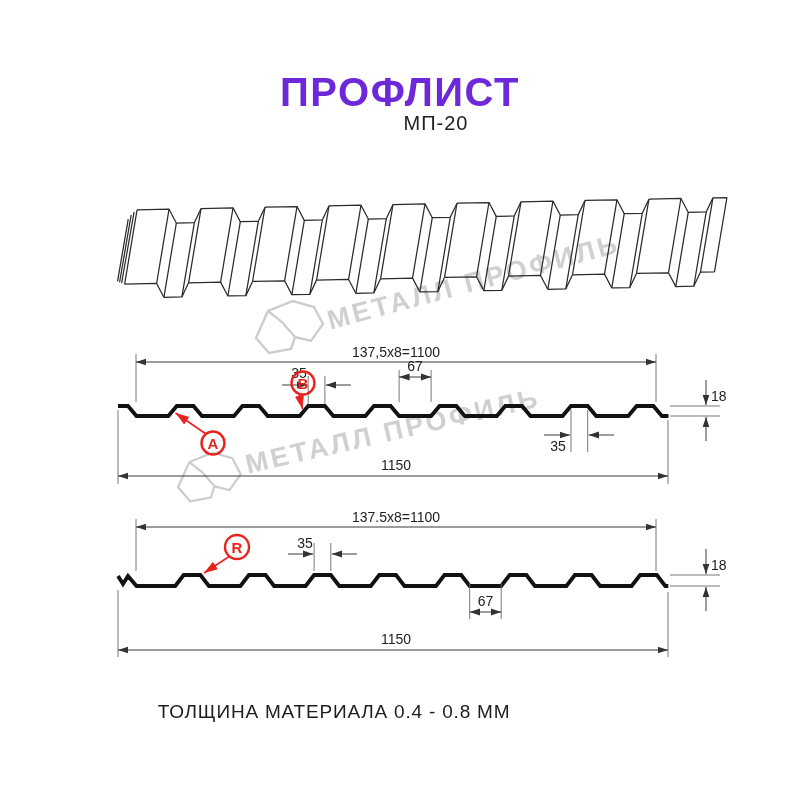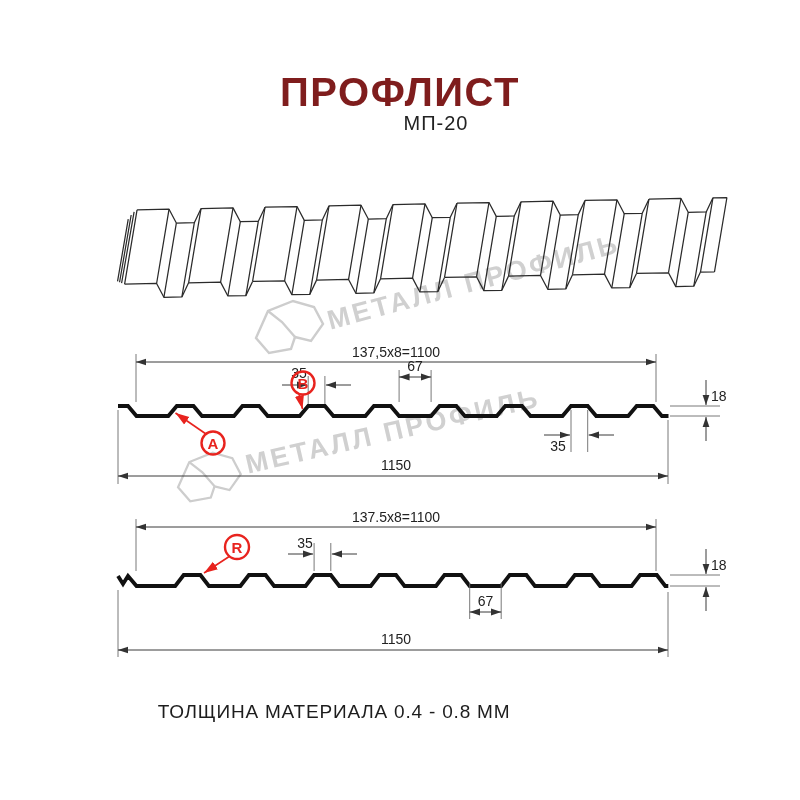--- a/index.html
+++ b/index.html
@@ -1,19 +1,19 @@
 <!DOCTYPE html>
 <html><head>
 <meta charset="utf-8">
 <style>
   html,body{margin:0;padding:0;background:#fff;}
   .page{position:relative;width:800px;height:800px;background:#ffffff;overflow:hidden;
         font-family:"Liberation Sans",sans-serif;}
   .title{position:absolute;left:0;top:70px;width:800px;text-align:center;
-         font-size:40px;font-weight:800;letter-spacing:1.5px;color:#7f1d1d;}
+         font-size:40px;font-weight:800;letter-spacing:1.5px;color:#6d28d9;}
   .subtitle{position:absolute;left:0;top:112px;width:800px;text-align:center;
          font-size:20px;font-weight:500;letter-spacing:1px;color:#222;padding-left:36px;}
   .footer-note{position:absolute;left:0;top:701px;width:668px;text-align:center;
          font-size:19px;font-weight:500;letter-spacing:.8px;color:#1d1d1d;}
   .wm{position:absolute;z-index:1;}
   .wm-text{position:absolute;white-space:nowrap;color:#d0d0d0;font-weight:700;
            font-size:27px;letter-spacing:3px;transform-origin:left center;}
   .wm1-text{left:328px;top:306px;transform:rotate(-15deg);}
   .wm2-text{left:246px;top:450px;transform:rotate(-13deg);}
   .wm-logo{position:absolute;}

